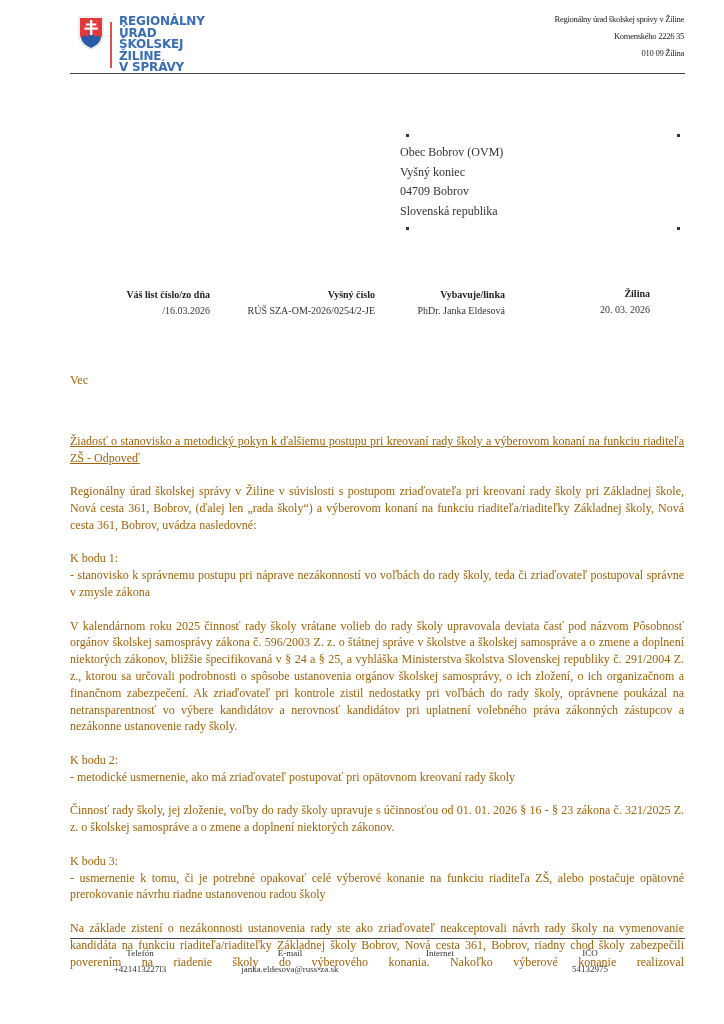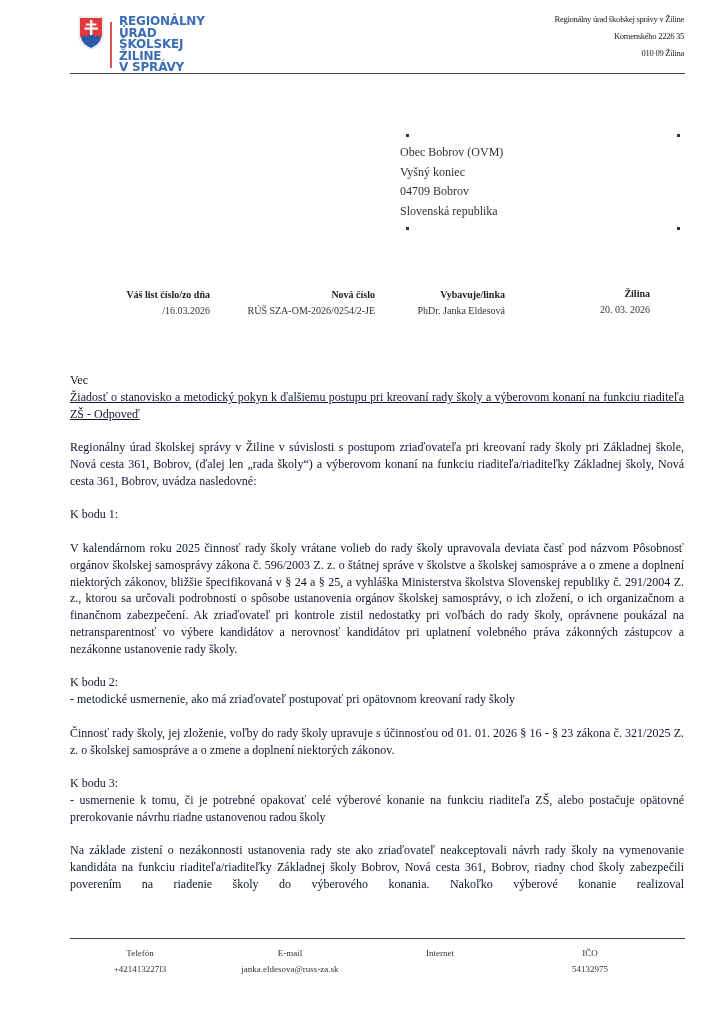--- a/index.html
+++ b/index.html
@@ -16,24 +16,24 @@
   .hr { position: absolute; height: 1px; background: #444; }
   #hr-top { left: 70px; width: 615px; top: 73px; }
   #hr-bottom { left: 70px; width: 615px; top: 938px; }
   
   .dot { position: absolute; width: 3px; height: 3px; background: #333; }
   #address { left: 400px; top: 143px; font-size: 12px; line-height: 19.5px; color: #333; font-family: "Liberation Serif", serif; }
   .ref-col { position: absolute; text-align: right; font-family: "Liberation Serif", serif; }
   .ref-col .h { font-weight: bold; font-size: 10px; color: #222; }
   .ref-col .v { font-size: 10px; color: #333; margin-top: 5px; }
   
-  #body { left: 70px; top: 372px; width: 614px; font-family: "Liberation Serif", serif; font-size: 12px; line-height: 16.8px; color: #0f172a; }
+  #body { left: 70px; top: 372px; width: 614px; font-family: "Liberation Serif", serif; font-size: 12px; line-height: 16.8px; color: #a16207; }
   #body p { margin: 0; text-align: justify; }
   #body .gap { height: 16.8px; }
-  #body .subject { text-decoration: underline; }
+  #body .subject { text-decoration: underline; margin-top: 44px; }
   
   .foot-col { position: absolute; top: 945px; text-align: center; font-family: "Liberation Serif", serif; font-size: 9px; line-height: 16px; color: #333; }
 </style>
 </head>
 <body>
 
 <div id="logo" class="abs">
   <svg width="26" height="34" viewBox="0 0 26 34">
     <path d="M1 1 H25 V20 Q25 29 13 33 Q1 29 1 20 Z" fill="#ffffff" stroke="#d6d6d6" stroke-width="0.8"></path>
     <path d="M2 2 H24 V19 Q24 21 23 22 H3 Q2 21 2 19 Z" fill="#e0393e"></path>
@@ -68,39 +68,40 @@
   <div>Vyšný koniec</div>
   <div>04709 Bobrov</div>
   <div>Slovenská republika</div>
 </div>
 
 <div class="ref-col" style="left:80px; width:130px; top:289px;">
   <div class="h">Váš list číslo/zo dňa</div>
   <div class="v">/16.03.2026</div>
 </div>
 <div class="ref-col" style="left:205px; width:170px; top:289px;">
-  <div class="h">Nová číslo</div>
+  <div class="h">Vyšný číslo</div>
   <div class="v">RÚŠ SZA-OM-2026/0254/2-JE</div>
 </div>
 <div class="ref-col" style="left:375px; width:130px; top:289px;">
   <div class="h">Vybavuje/linka</div>
   <div class="v">PhDr. Janka Eldesová</div>
 </div>
 <div class="ref-col" style="left:530px; width:120px; top:288px;">
   <div class="h">Žilina</div>
   <div class="v">20. 03. 2026</div>
 </div>
 
 <div id="body" class="abs">
   <p>Vec</p>
   <p class="subject">Žiadosť o stanovisko a metodický pokyn k ďalšiemu postupu pri kreovaní rady školy a výberovom konaní na funkciu riaditeľa ZŠ - Odpoveď</p>
   <div class="gap"></div>
   <p>Regionálny úrad školskej správy v Žiline v súvislosti s postupom zriaďovateľa pri kreovaní rady školy pri Základnej škole, Nová cesta 361, Bobrov, (ďalej len „rada školy“) a výberovom konaní na funkciu riaditeľa/riaditeľky Základnej školy, Nová cesta 361, Bobrov, uvádza nasledovné:</p>
   <div class="gap"></div>
   <p>K bodu 1:</p>
+  <p>- stanovisko k správnemu postupu pri náprave nezákonností vo voľbách do rady školy, teda či zriaďovateľ postupoval správne v zmysle zákona</p>
   <div class="gap"></div>
   <p>V kalendárnom roku 2025 činnosť rady školy vrátane volieb do rady školy upravovala deviata časť pod názvom Pôsobnosť orgánov školskej samosprávy zákona č. 596/2003 Z. z. o štátnej správe v školstve a školskej samospráve a o zmene a doplnení niektorých zákonov, bližšie špecifikovaná v § 24 a § 25, a vyhláška Ministerstva školstva Slovenskej republiky č. 291/2004 Z. z., ktorou sa určovali podrobnosti o spôsobe ustanovenia orgánov školskej samosprávy, o ich zložení, o ich organizačnom a finančnom zabezpečení. Ak zriaďovateľ pri kontrole zistil nedostatky pri voľbách do rady školy, oprávnene poukázal na netransparentnosť vo výbere kandidátov a nerovnosť kandidátov pri uplatnení volebného práva zákonných zástupcov a nezákonne ustanovenie rady školy.</p>
   <div class="gap"></div>
   <p>K bodu 2:</p>
   <p>- metodické usmernenie, ako má zriaďovateľ postupovať pri opätovnom kreovaní rady školy</p>
   <div class="gap"></div>
   <p>Činnosť rady školy, jej zloženie, voľby do rady školy upravuje s účinnosťou od 01. 01. 2026 § 16 - § 23 zákona č. 321/2025 Z. z. o školskej samospráve a o zmene a doplnení niektorých zákonov.</p>
   <div class="gap"></div>
   <p>K bodu 3:</p>
   <p>- usmernenie k tomu, či je potrebné opakovať celé výberové konanie na funkciu riaditeľa ZŠ, alebo postačuje opätovné prerokovanie návrhu riadne ustanovenou radou školy</p>

